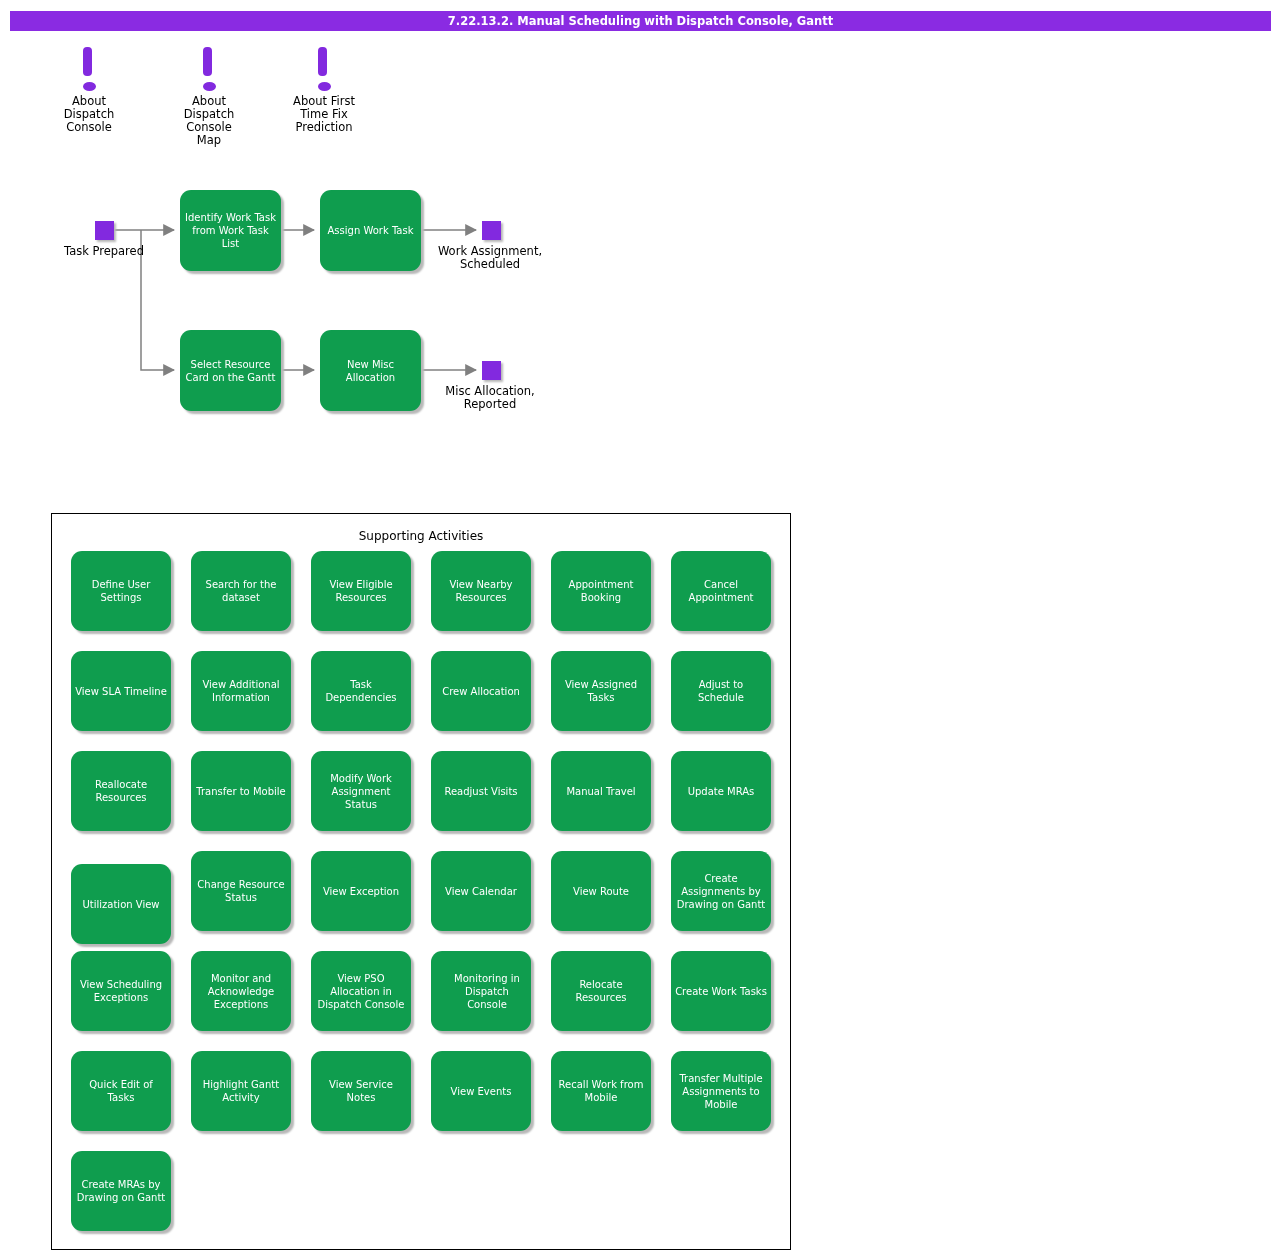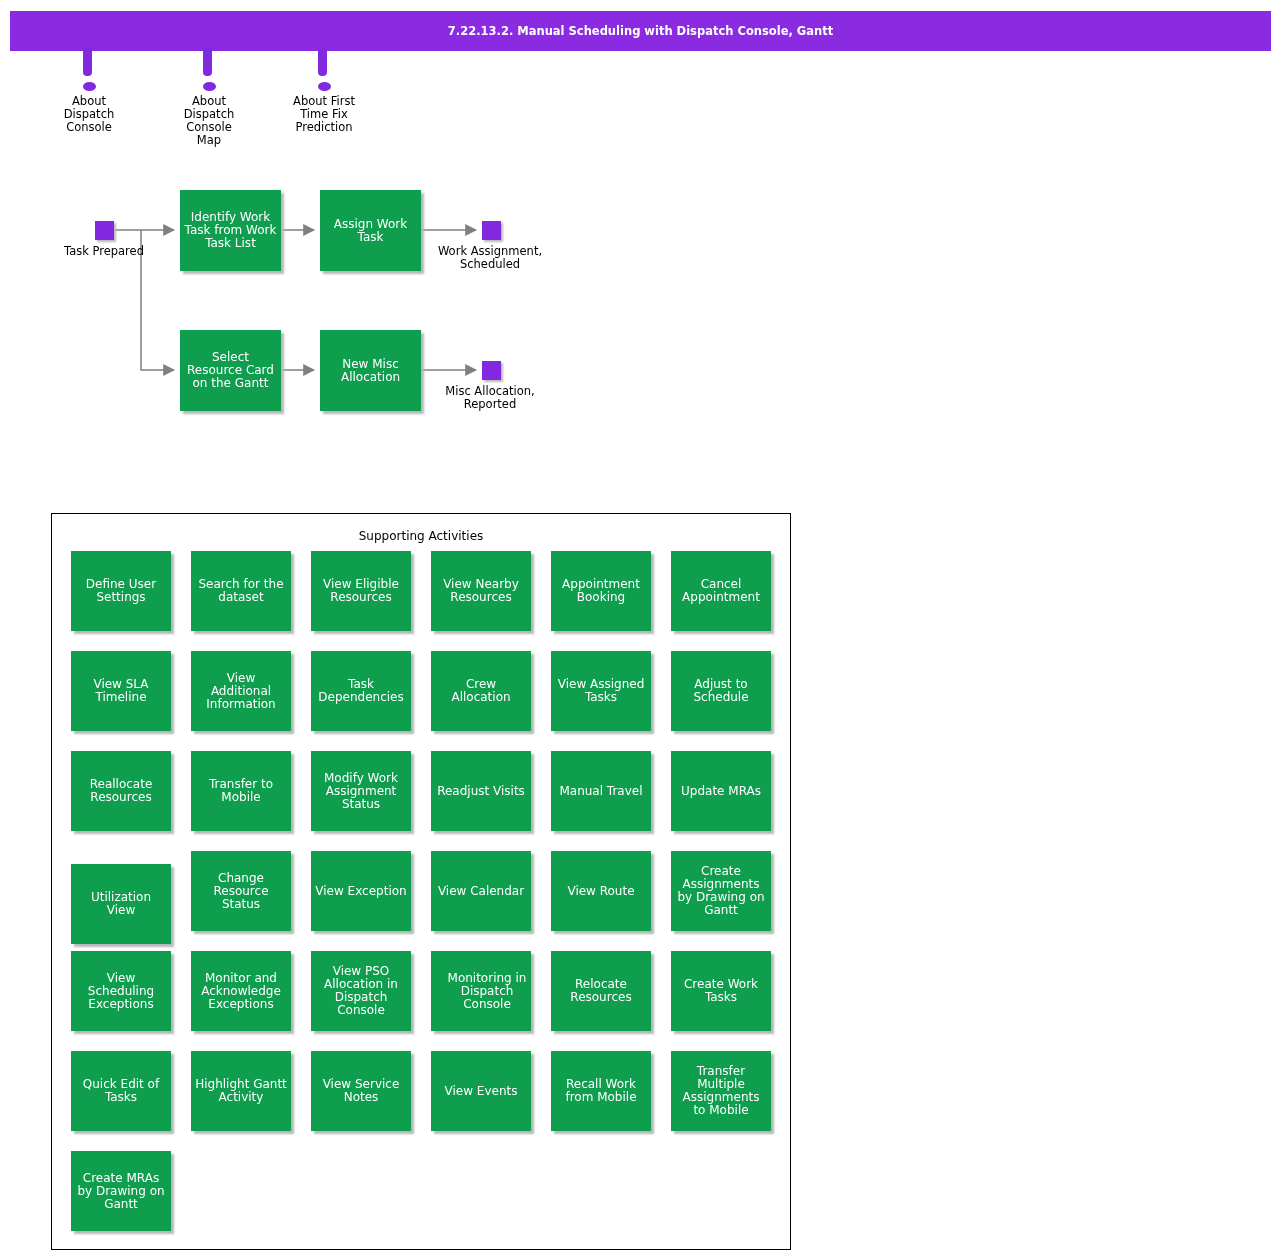--- a/index.html
+++ b/index.html
@@ -7,33 +7,33 @@
     --green:#0f9d4e;
     --purple:#8229df;
     --arrow:#808080;
   }
   *{margin:0;padding:0;box-sizing:border-box;}
   html,body{width:1280px;height:1260px;background:#ffffff;
     font-family:"DejaVu Sans","Liberation Sans",sans-serif;}
   .stage{position:relative;width:1280px;height:1260px;overflow:hidden;}
 
   
-  .titlebar{position:absolute;left:10px;top:11px;width:1261px;height:40px;
+  .titlebar{position:absolute;left:10px;top:11px;width:1261px;height:20px;
     background:var(--header-bg);color:#ffffff;font-size:11.5px;font-weight:bold;
     display:flex;align-items:center;justify-content:center;text-align:center;}
 
   
   .note{position:absolute;display:flex;flex-direction:column;align-items:center;cursor:pointer;}
   .excl-bar{width:9px;height:29px;background:var(--purple);border-radius:4px;}
   .excl-dot{width:13px;height:9px;background:var(--purple);border-radius:50%;margin-top:6px;}
   .note-label{margin-top:4px;font-size:11.5px;line-height:13px;color:#000;text-align:center;}
 
   
-  .activity-box{position:absolute;background:var(--green);border-radius:0;
-    color:#ffffff;font-size:12px;line-height:13px;text-align:center;
+  .activity-box{position:absolute;background:var(--green);border-radius:11px;
+    color:#ffffff;font-size:10px;line-height:13px;text-align:center;
     display:flex;align-items:center;justify-content:center;
     box-shadow:3px 3px 2px #b8b8b8;padding:4px;cursor:pointer;}
   .flow-box{width:101px;height:81px;}
   .event-square{position:absolute;width:19px;height:19px;background:var(--purple);
     box-shadow:2px 2px 2px #b8b8b8;}
   .event-label{position:absolute;font-size:11.5px;line-height:13px;color:#000;text-align:center;}
 
   svg.connectors{position:absolute;left:0;top:0;}
 
   

